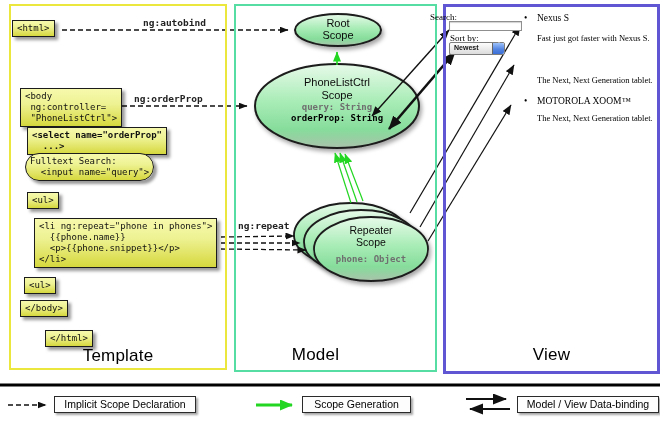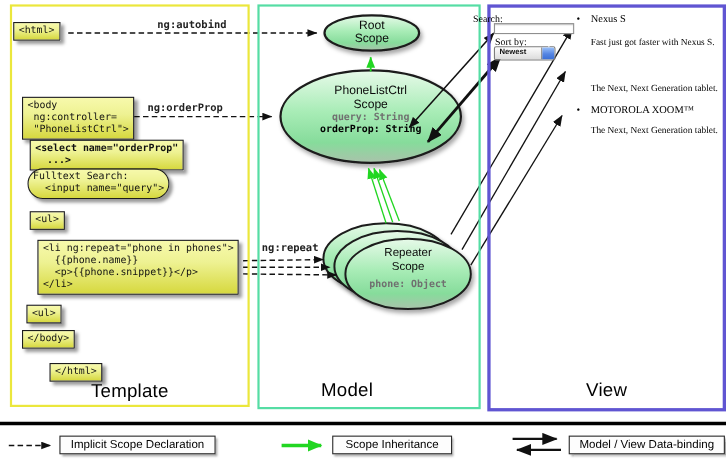--- a/index.html
+++ b/index.html
@@ -202,16 +202,16 @@
   <div class="vdesc serif" style="top:33px;">Fast just got faster with Nexus S.</div>
 
   <div class="vdesc serif" style="top:75px;">The Next, Next Generation tablet.</div>
 
   <div class="vitem serif vtitle" style="top:96px;">
     <span class="bullet">•</span><span>MOTOROLA XOOM™</span>
   </div>
   <div class="vdesc serif" style="top:113px;">The Next, Next Generation tablet.</div>
 
   <div class="legend-box" id="legend-implicit">Implicit Scope Declaration</div>
-  <div class="legend-box" id="legend-inheritance">Scope Inheritance</div>
+  <div class="legend-box" id="legend-inheritance">Scope Generation</div>
   <div class="legend-box" id="legend-binding">Model / View Data-binding</div>
 
 </div>
 
 </body></html>

